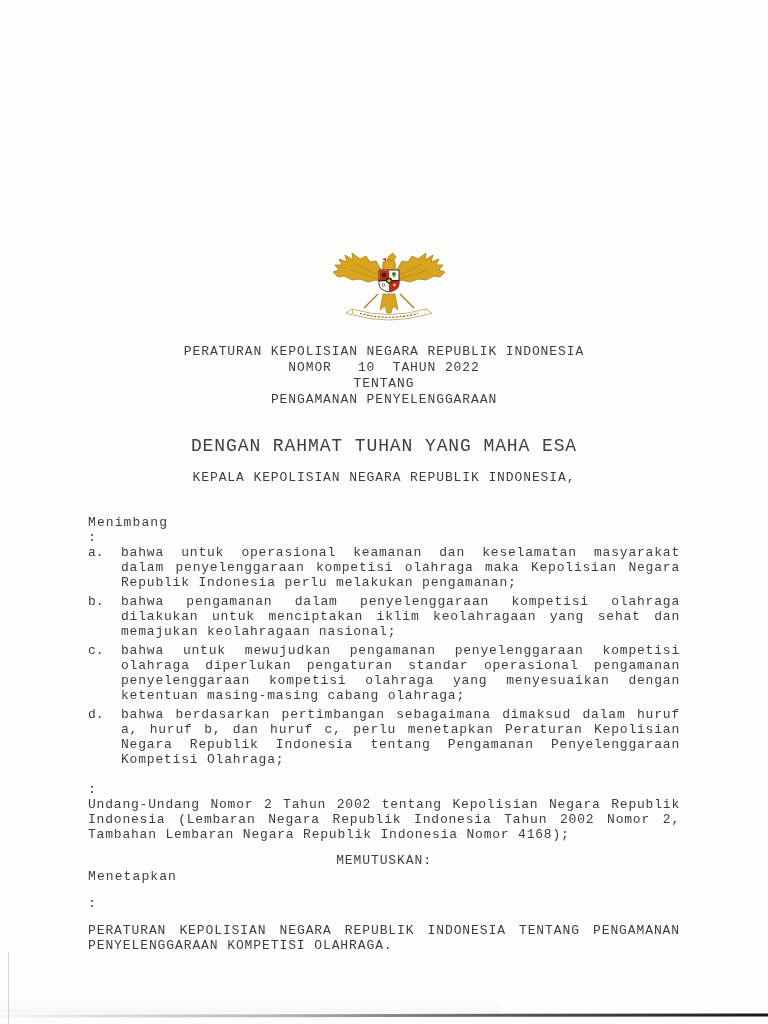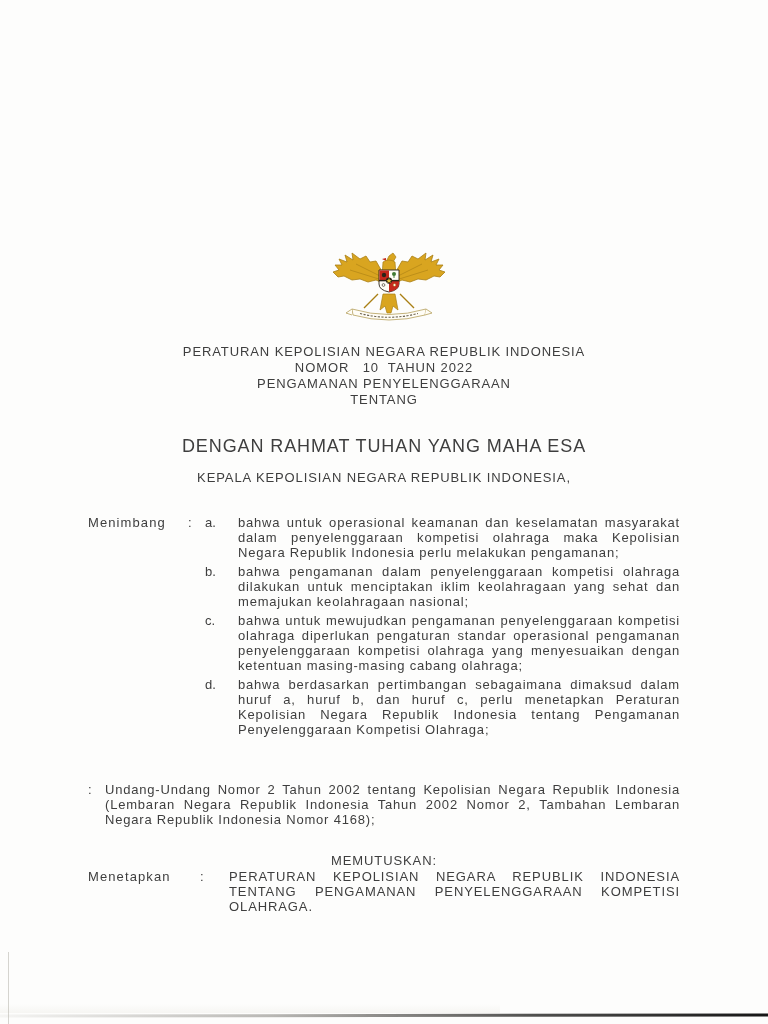--- a/index.html
+++ b/index.html
@@ -1,28 +1,28 @@
 <!DOCTYPE html>
 <html><head>
 <meta charset="utf-8">
 <style>
   html,body { margin:0; padding:0; background:#ffffff; }
   .page {
     position:relative; width:768px; height:1024px; margin:0 auto;
     background:#fdfdfc; overflow:hidden;
-    font-family:Liberation Sans, sans-serif; color:#3e3e3e;
+    font-family:Liberation Mono, monospace; color:#3e3e3e;
   }
   .centered-block { position:absolute; left:88px; width:592px; text-align:center; }
   .title-block { top:344px; font-size:13px; line-height:16px; letter-spacing:0.9px; }
   .title-line { white-space:pre-wrap; }
   .preamble-line { top:438px; font-size:18px; line-height:16px; letter-spacing:0.9px; }
   .authority-line { top:470px; font-size:13px; line-height:16px; letter-spacing:0.9px; }
   .memutuskan-line { top:853px; font-size:13px; line-height:15px; letter-spacing:0.9px; }
 
-  .section-row { position:absolute; left:88px; width:592px; display:flex; font-size:13px; line-height:15px; }
+  .section-row { position:absolute; left:88px; width:592px; display:flex; font-size:13px; line-height:15px;flex-direction:column; }
   .menimbang-row { top:515px; }
   .mengingat-row { top:782px; }
   .menetapkan-row { top:869px;gap:12px; }
   .section-label { width:100px; flex:none; letter-spacing:1.1px; }
   .section-colon { width:17px; flex:none; text-align:left; }
   .section-content { flex:1; min-width:0; }
   .consider-item { display:flex; margin-bottom:4px; }
   .item-letter { width:33px; flex:none; }
   .item-text { flex:1; text-align:justify; letter-spacing:0.8px; }
   .just-text { text-align:justify; letter-spacing:0.8px; }
@@ -89,22 +89,22 @@
 
       <path d="M22,59 Q59,70 96,59 L95,65 Q59,75 23,65 Z" fill="#fffdf6" stroke="#b5a05c" stroke-width="0.8"></path>
       <path d="M22,59 L16,63 22,65 M96,59 L102,63 95,65" fill="#fffdf6" stroke="#b5a05c" stroke-width="0.8"></path>
       <path d="M30,63.5 Q59,71 88,63.5" stroke="#6b6250" stroke-width="1.1" fill="none" stroke-dasharray="2.2,1.4"></path>
     </svg>
   </div>
 
   <div class="centered-block title-block">
     <div class="title-line">PERATURAN KEPOLISIAN NEGARA REPUBLIK INDONESIA</div>
     <div class="title-line">NOMOR   10  TAHUN 2022</div>
+    <div class="title-line">TENTANG</div>
     <div class="title-line">PENGAMANAN PENYELENGGARAAN</div>
-    <div class="title-line">TENTANG</div>
   </div>
 
   <div class="centered-block preamble-line">DENGAN RAHMAT TUHAN YANG MAHA ESA</div>
 
   <div class="centered-block authority-line">KEPALA KEPOLISIAN NEGARA REPUBLIK INDONESIA,</div>
 
   <div class="section-row menimbang-row">
     <div class="section-label">Menimbang</div>
     <div class="section-colon">:</div>
     <div class="section-content">

